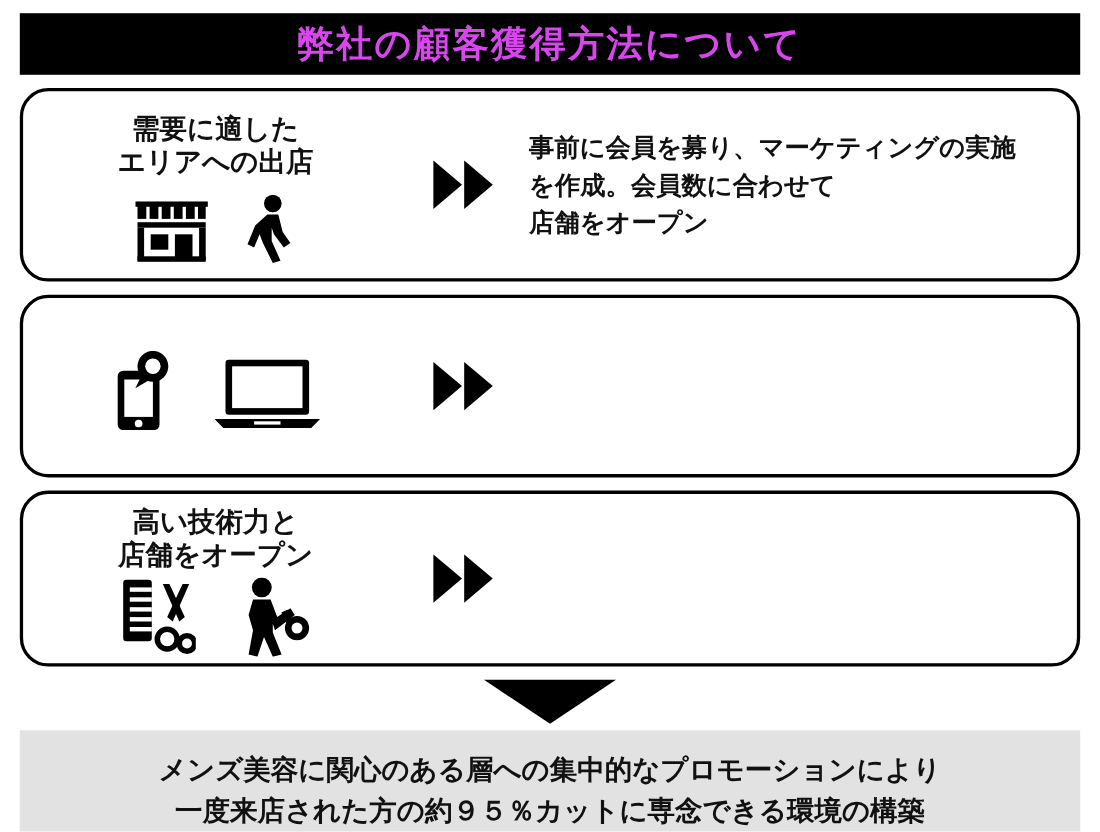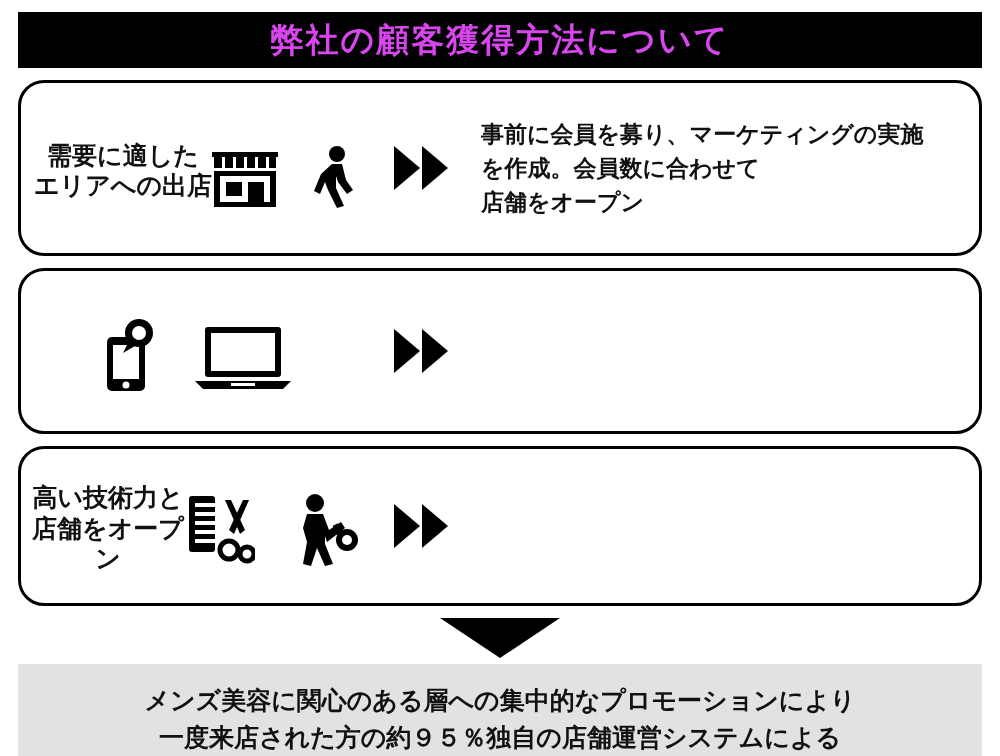--- a/index.html
+++ b/index.html
@@ -47,21 +47,21 @@
     margin-bottom: 12px;
     position: relative;
   }
   .card-1 { height: 176px; }
   .card-2 { height: 166px; }
   .card-3 { height: 160px; }
 
   .card-left {
     width: 330px;
     display: flex;
-    flex-direction: row;
+    flex-direction: column;
     align-items: center;
     justify-content: center;
     padding-top: 4px;
   }
   .card-heading {
     font-size: 25px;
     font-weight: bold;
     line-height: 1.22;
     text-align: center;
     white-space: pre-line;
@@ -257,16 +257,16 @@
       <span class="tri"></span>
     </div>
   </div>
 
   <div class="down-arrow-wrap">
     <span class="down-arrow"></span>
   </div>
 
   <div class="footer">
     <div class="footer-text">メンズ美容に関心のある層への集中的なプロモーションにより
-一度来店された方の約９５％独自の店舗運営システムによる</div>
+一度来店された方の約９５％カットに専念できる環境の構築</div>
   </div>
 
 </div>
 
 </body></html>

